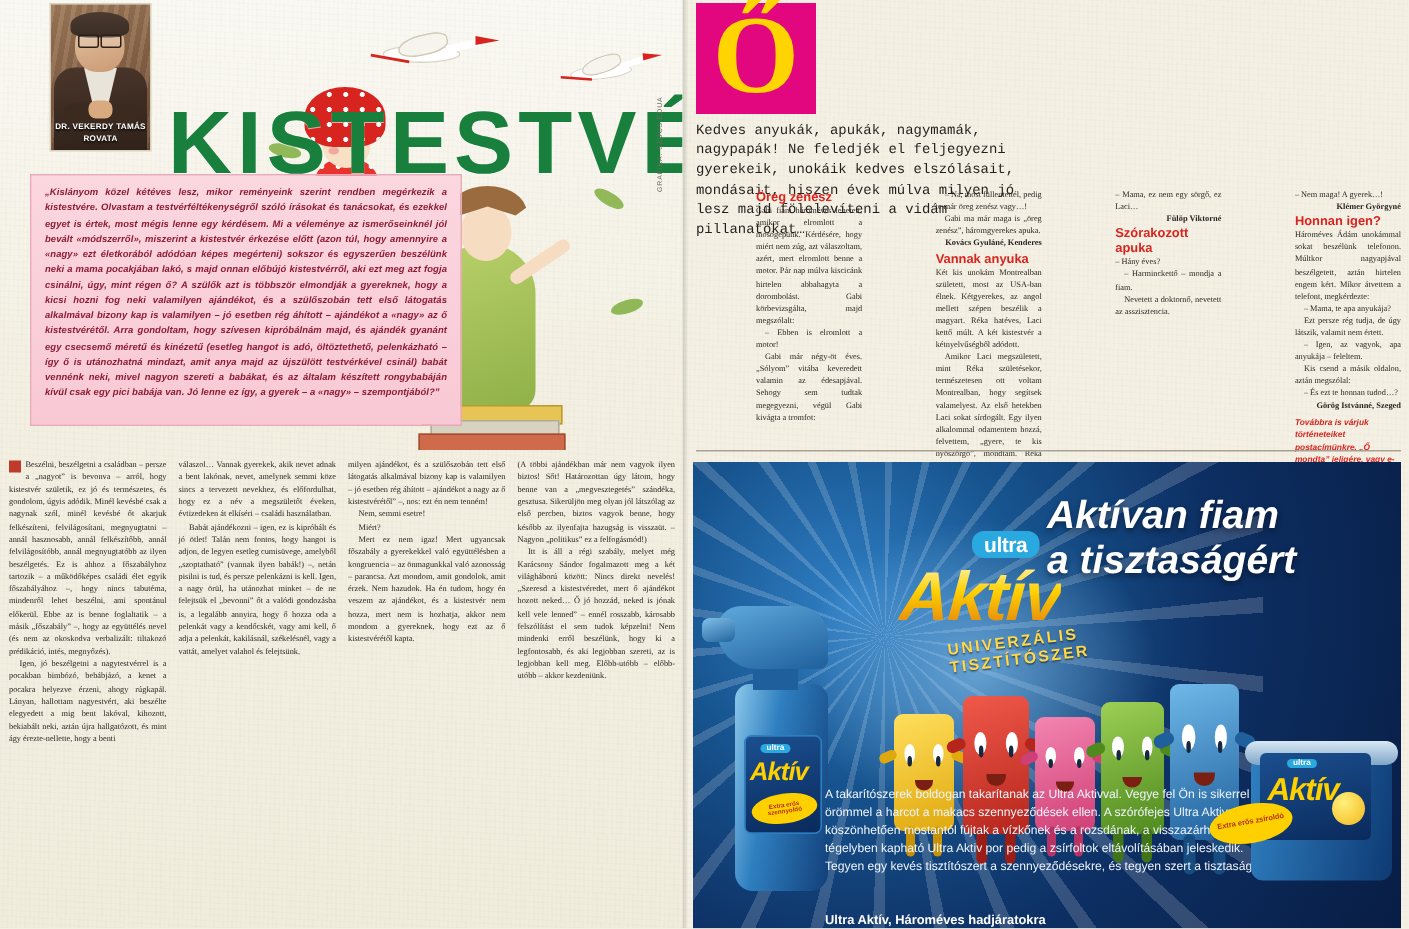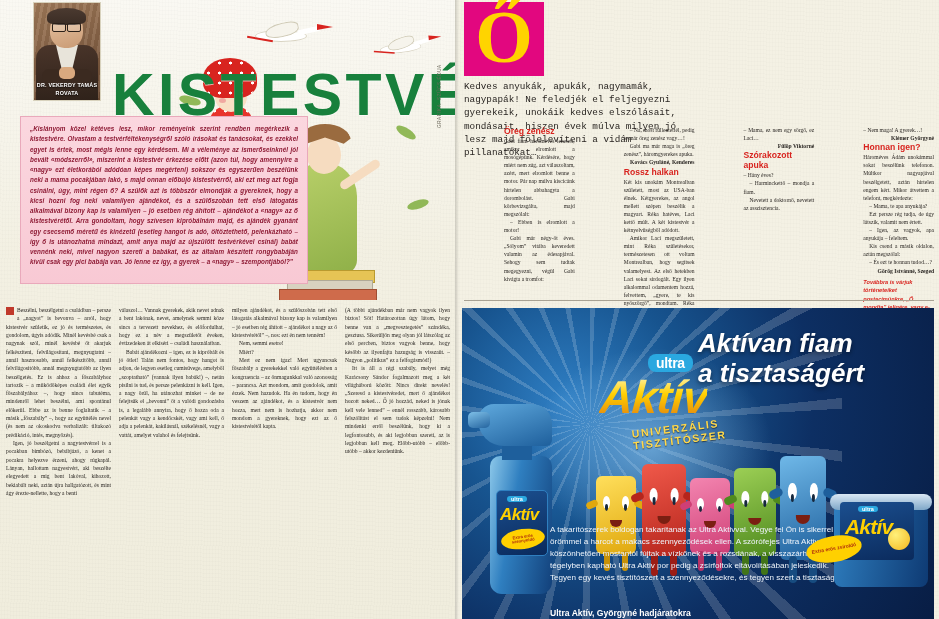--- a/index.html
+++ b/index.html
@@ -359,21 +359,21 @@
         <h3>Öreg zenész</h3>
         <p class="ni">Gabi fiam hároméves lehetett, amikor elromlott a mosógépünk. Kérdésére, hogy miért nem zúg, azt válaszoltam, azért, mert elromlott benne a motor. Pár nap múlva kiscicánk hirtelen abbahagyta a dorombolást. Gabi körbevizsgálta, majd megszólalt:</p>
         <p>– Ebben is elromlott a motor!</p>
         <p>Gabi már négy-öt éves. „Sólyom” vitába keveredett valamin az édesapjával. Sehogy sem tudtak megegyezni, végül Gabi kivágta a tromfot:</p>
       </div>
 
       <div class="rcol">
         <p>– Na, most füllentettél, pedig te már öreg zenész vagy…!</p>
         <p>Gabi ma már maga is „öreg zenész”, háromgyerekes apuka.</p>
         <p class="sign">Kovács Gyuláné, Kenderes</p>
-        <h3>Rossz halkan</h3>
+        <h3>Vannak anyuka</h3>
         <p class="ni">Két kis unokám Montrealban született, most az USA-ban élnek. Kétgyerekes, az angol mellett szépen beszélik a magyart. Réka hatéves, Laci kettő múlt. A két kistestvér a kétnyelvűségből adódott.</p>
         <p>Amikor Laci megszületett, mint Réka születésekor, természetesen ott voltam Montrealban, hogy segítsek valamelyest. Az első hetekben Laci sokat sírdogált. Egy ilyen alkalommal odamentem hozzá, felvettem, „gyere, te kis nyöszörgő”, mondtam. Réka mellettem játszott, az ismeretlen szóra felkapta a fejét:</p>
         <h3>Őszi idő</h3>
         <p class="ni">Rebeka kislányommal ősszel a temetőben gyertyát gyújtottunk. Néz-te, nézte, ahogy lobog a gyertyaláng, és halkan megszólalt:</p>
         <p>– Anyuci, mozog a világ…</p>
         <p class="sign">Borbélyné B. Gabriella, Ráckeve</p>
         <h3>Szórakozott apuka</h3>
         <p class="ni">Sára, most Sün unokám megszeretnék sütorak, Szegeden a szobe Tiszát. Nagyokat tisztenik nyaranta, egyszer valahogy megragadt. Gyuri fiam a nyakába ültette, és átvitte a közeli gyermekkórházba. Ott leüte a földre, jött a doktor néni és kérdezte:</p>
       </div>
 
@@ -495,21 +495,21 @@
               <div class="eye l"></div>
               <div class="eye r"></div>
               <div class="pup l"></div>
               <div class="pup r"></div>
               <div class="mouth"></div>
             </div>
         </div>
       </div>
 
       <div class="ad-body">A takarítószerek boldogan takarítanak az Ultra Aktivval. Vegye fel Ön is sikerrel és örömmel a harcot a makacs szennyeződések ellen. A szórófejes Ultra Aktivnak köszönhetően mostantól fújtak a vízkőnek és a rozsdának, a visszazárható tégelyben kapható Ultra Aktiv por pedig a zsírfoltok eltávolításában jeleskedik. Tegyen egy kevés tisztítószert a szennyeződésekre, és tegyen szert a tisztaságra!</div>
-      <div class="ad-tag">Ultra Aktív, Györgyné hadjáratokra</div>
+      <div class="ad-tag">Ultra Aktív, Hároméves hadjáratokra</div>
 
       <div class="tub">
         <div class="tub-body"></div>
         <div class="tub-lid"></div>
         <div class="tub-lab">
           <span class="u">ultra</span>
           <span class="a">Aktív</span>
           <div class="lemon"></div>
         </div>
         <div class="tub-burst">

